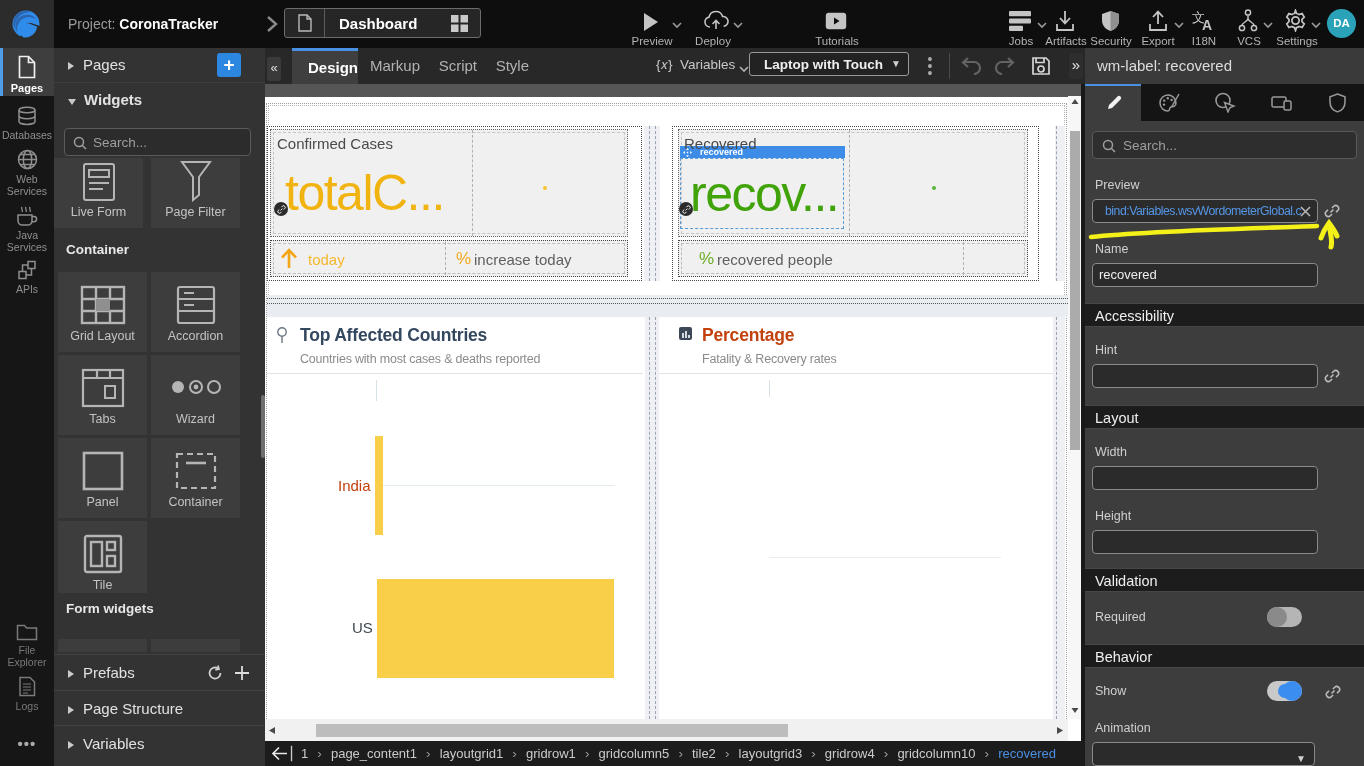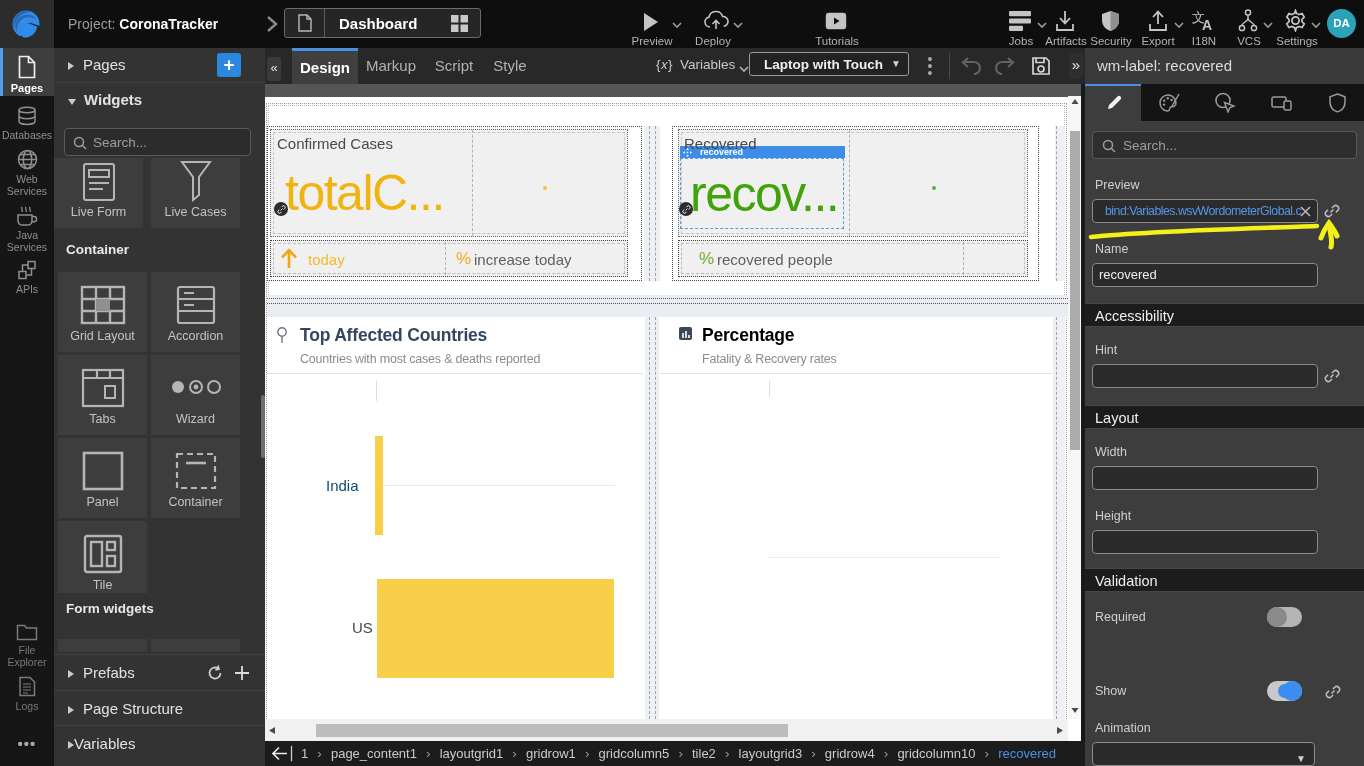--- a/index.html
+++ b/index.html
@@ -19,21 +19,21 @@
 #lpanel{position:absolute;left:54px;top:48px;width:211px;height:718px;background:#333;overflow:hidden}
 .lp-row{position:absolute;left:0;width:211px;color:#e2e2e2;font-size:15px}
 .tri-r{display:inline-block;width:0;height:0;border-left:6px solid #cacaca;border-top:4.5px solid transparent;border-bottom:4.5px solid transparent}
 .tri-d{display:inline-block;width:0;height:0;border-top:6px solid #cacaca;border-left:4.5px solid transparent;border-right:4.5px solid transparent}
 .wcell{position:absolute;width:89px;height:80px;background:#3d3d3d;color:#c3c3c3;font-size:12.5px;text-align:center}
 .wcell svg{margin:0 auto}
 .wlbl{position:absolute;left:0;right:0;bottom:9px}
 .sechead{position:absolute;left:0;width:211px;background:#333;color:#e8e8e8;font-weight:bold;font-size:13px;line-height:1}
 
 #toolbar{position:absolute;left:265px;top:48px;width:820px;height:36px;background:#282828}
-.ctab{position:absolute;top:0;height:48px;line-height:36px;font-size:15px;color:#b2b2b2;text-align:center}
+.ctab{position:absolute;top:0;height:48px;line-height:36px;font-size:15px;color:#b2b2b2;text-align:right}
 #canvas{position:absolute;left:265px;top:84px;width:816px;height:658px;background:#fff;overflow:hidden}
 #cgutter{position:absolute;left:1081px;top:84px;width:4px;height:658px;background:#191919}
 .tile{position:absolute;background:#fff}
 
 #vscroll{position:absolute;left:803px;top:12px;width:13px;height:623px;background:#f7f7f7}
 #hscroll{position:absolute;left:265px;top:719px;width:803px;height:23px;background:#f1f1f1}
 
 #crumbbar{position:absolute;left:265px;top:741px;width:1099px;height:25px;background:#1c1c1c;color:#cbcbcb;font-size:13px;line-height:25px;white-space:nowrap}
 .crumbsep{color:#9a9a9a;font-size:13.5px;padding:0 9.1px}
 
@@ -227,21 +227,21 @@
           <rect x="7" y="2" width="30" height="36" rx="2" fill="none" stroke="#b5b5b5" stroke-width="2"></rect>
           <rect x="12" y="8" width="20" height="7" fill="none" stroke="#b5b5b5" stroke-width="2"></rect>
           <path d="M12 21 h20 M12 27 h14" stroke="#b5b5b5" stroke-width="2"></path>
         </svg>
    <div class="wlbl">Live Form</div>
       </div>
   <div class="wcell" style="left:97px;top:-14px;height:84px">
    <svg style="margin-top:16px" width="44" height="42" viewBox="0 0 44 42">
           <path d="M8 2 h28 l-11 15 v18 l-6 5 v-23 z" fill="none" stroke="#b5b5b5" stroke-width="2"></path>
         </svg>
-   <div class="wlbl">Live Cases</div>
+   <div class="wlbl">Page Filter</div>
       </div>
   <div class="sechead" style="top:70px;height:44px;line-height:44px;padding-left:12px;font-size:13.5px">Container</div>
   <div class="wcell" style="left:4px;top:114px">
    <svg style="margin-top:13px" width="46" height="40" viewBox="0 0 46 40">
           <rect x="2" y="2" width="42" height="36" fill="none" stroke="#b5b5b5" stroke-width="2.4"></rect>
           <path d="M2 14 h42 M2 26 h42 M16 2 v36 M30 2 v12 M30 26 v12" stroke="#b5b5b5" stroke-width="2.4"></path>
           <rect x="16" y="14" width="14" height="12" fill="#8f8f8f"></rect>
         </svg>
    <div class="wlbl">Grid Layout</div>
       </div>
@@ -299,21 +299,21 @@
  <div class="lp-row" style="top:606px;height:36px;line-height:36px;border-top:1px solid #424242"><span style="margin-left:14px" class="tri-r"></span><span style="margin-left:9px">Prefabs</span>
   <svg style="position:absolute;left:153px;top:10px" width="16" height="16" viewBox="0 0 16 16">
         <path d="M13.5 8 a5.5 5.5 0 1 1 -2 -4.2" fill="none" stroke="#cfcfcf" stroke-width="1.8"></path>
         <path d="M11 0.5 l1 3.6 -3.7 0.9" fill="none" stroke="#cfcfcf" stroke-width="1.6"></path>
       </svg>
   <svg style="position:absolute;left:180px;top:10px" width="16" height="16" viewBox="0 0 16 16">
         <path d="M8 1 v14 M1 8 h14" stroke="#dcdcdc" stroke-width="1.8"></path>
       </svg>
  </div>
  <div class="lp-row" style="top:642px;height:35px;line-height:35px;border-top:1px solid #424242"><span style="margin-left:14px" class="tri-r"></span><span style="margin-left:9px">Page Structure</span></div>
- <div class="lp-row" style="top:677px;height:35px;line-height:35px;border-top:1px solid #424242"><span style="margin-left:14px" class="tri-r"></span><span style="">Variables</span></div>
+ <div class="lp-row" style="top:677px;height:35px;line-height:35px;border-top:1px solid #424242"><span style="margin-left:14px" class="tri-r"></span><span style="margin-left:9px">Variables</span></div>
  <div style="position:absolute;left:207px;top:347px;width:4px;height:63px;background:#6e6e6e;border-radius:2px"></div>
 </div>
 
 <div id="toolbar">
  <div class="ctab" style="left:27px;width:66px;background:#3f3f3f;border-top:3px solid #4a90e2;line-height:33px;color:#fff;font-weight:bold">Design</div>
  <div class="ctab" style="left:97px;width:58px">Markup</div>
  <div class="ctab" style="left:166px;width:46px">Script</div>
  <div class="ctab" style="left:226px;width:38px">Style</div>
  <span style="position:absolute;left:391px;top:9px;color:#c9c9c9;font-size:13.5px">{𝑥}&nbsp; Variables</span>
  <svg class="chev" style="left:474px;top:16px" viewBox="0 0 10 10">
@@ -410,33 +410,33 @@
   <svg style="position:absolute;left:9px;top:10px" width="12" height="17" viewBox="0 0 12 17">
         <circle cx="6" cy="5" r="4.2" fill="none" stroke="#6b7685" stroke-width="1.4"></circle>
         <path d="M6 9.5 V16" stroke="#6b7685" stroke-width="1.4"></path>
       </svg>
   <span style="position:absolute;left:33px;top:8px;font-size:17.5px;letter-spacing:-0.2px;font-weight:bold;color:#33475f">Top Affected Countries</span>
   <span style="position:absolute;left:33px;top:35px;font-size:12.5px;letter-spacing:-0.2px;color:#8b8b8b">Countries with most cases &amp; deaths reported</span>
   <div style="position:absolute;left:0;top:56px;width:376px;height:1px;background:#e3e3e3"></div>
   <div style="position:absolute;left:109px;top:63px;width:1px;height:21px;background:#d8e2e6"></div>
   <div style="position:absolute;left:116px;top:168px;width:232px;height:1px;background:#e2ecee"></div>
   <div style="position:absolute;left:108px;top:119px;width:8px;height:99px;background:#f9cf4a"></div>
-  <span style="position:absolute;left:59px;top:160px;font-size:15px;color:#0c4a6e">India</span>
+  <span style="position:absolute;left:71px;top:160px;font-size:15px;color:#c2410c">India</span>
   <div style="position:absolute;left:110px;top:262px;width:237px;height:99px;background:#f9cf4a"></div>
   <span style="position:absolute;left:85px;top:302px;font-size:15px;color:#414a52">US</span>
  </div>
  <div style="position:absolute;left:380px;top:233px;width:14px;height:402px;background:#eef0f4"></div>
  <div style="position:absolute;left:384px;top:233px;width:1px;height:402px;border-left:1px dashed #9aa4b2"></div>
  <div style="position:absolute;left:390px;top:233px;width:1px;height:402px;border-left:1px dashed #9aa4b2"></div>
  <div style="position:absolute;left:394px;top:233px;width:394px;height:402px;background:#fff">
   <div style="position:absolute;left:20px;top:10px;width:13px;height:13px;background:#3c4858;border-radius:2px"></div>
   <svg style="position:absolute;left:22.5px;top:13px" width="8" height="8" viewBox="0 0 8 8">
         <path d="M1 8 V3 M4 8 V1 M7 8 V5" stroke="#fff" stroke-width="1.6"></path>
       </svg>
-  <span style="position:absolute;left:43px;top:8px;font-size:17.5px;letter-spacing:-0.2px;font-weight:bold;color:#000000">Percentage</span>
+  <span style="position:absolute;left:43px;top:8px;font-size:17.5px;letter-spacing:-0.2px;font-weight:bold;color:#c2410c">Percentage</span>
   <span style="position:absolute;left:43px;top:35px;font-size:12.5px;letter-spacing:-0.2px;color:#8b8b8b">Fatality &amp; Recovery rates</span>
   <div style="position:absolute;left:0;top:56px;width:394px;height:1px;background:#e3e3e3"></div>
   <div style="position:absolute;left:110px;top:63px;width:1px;height:17px;background:#d8e2e6"></div>
   <div style="position:absolute;left:110px;top:240px;width:232px;height:1px;background:#e6efee"></div>
  </div>
  <div style="position:absolute;left:788px;top:233px;width:12px;height:402px;background:#eef0f4"></div>
  <div style="position:absolute;left:791px;top:233px;width:1px;height:402px;border-left:1px dashed #9aa4b2"></div>
 
  <div id="vscroll">
   <svg style="position:absolute;left:2.5px;top:2px" width="8" height="8" viewBox="0 0 8 8">
@@ -536,20 +536,21 @@
  <div class="rsect" style="top:357px">Layout</div>
  <span class="rlabel" style="left:10px;top:397px">Width</span>
  <div class="rinput" style="top:418px"></div>
  <span class="rlabel" style="left:10px;top:461px">Height</span>
  <div class="rinput" style="top:482px"></div>
  <div class="rsect" style="top:520px">Validation</div>
  <span class="rlabel" style="left:10px;top:562px">Required</span>
  <div class="toggle" style="left:182px;top:559px;background:#b5b5b5">
       <div style="position:absolute;left:0;top:0;width:20px;height:20px;border-radius:50%;background:#8a8a8a"></div>
     </div>
+ <div class="rsect" style="top:596px">Behavior</div>
  <span class="rlabel" style="left:10px;top:636px">Show</span>
  <div class="toggle" style="left:182px;top:633px;background:#c9c9c9">
       <div style="position:absolute;right:0;top:0;width:20px;height:20px;border-radius:50%;background:#3c8df0"></div>
       <div style="position:absolute;right:6px;top:3px;width:18px;height:14px;border-radius:7px;background:#3c8df0"></div>
     </div>
  <svg style="position:absolute;left:240px;top:636px" width="16" height="16" viewBox="0 0 16 16">
       <path d="M6.5 9.5 L9.5 6.5 M4 6.8 l-1.8 1.8 a2.9 2.9 0 0 0 4.1 4.1 L8.1 11 M12 9.2 l1.8 -1.8 a2.9 2.9 0 0 0 -4.1 -4.1 L7.9 5" fill="none" stroke="#bdbdbd" stroke-width="1.5"></path>
     </svg>
  <span class="rlabel" style="left:10px;top:673px">Animation</span>
  <div class="rinput" style="top:694px;width:223px">

